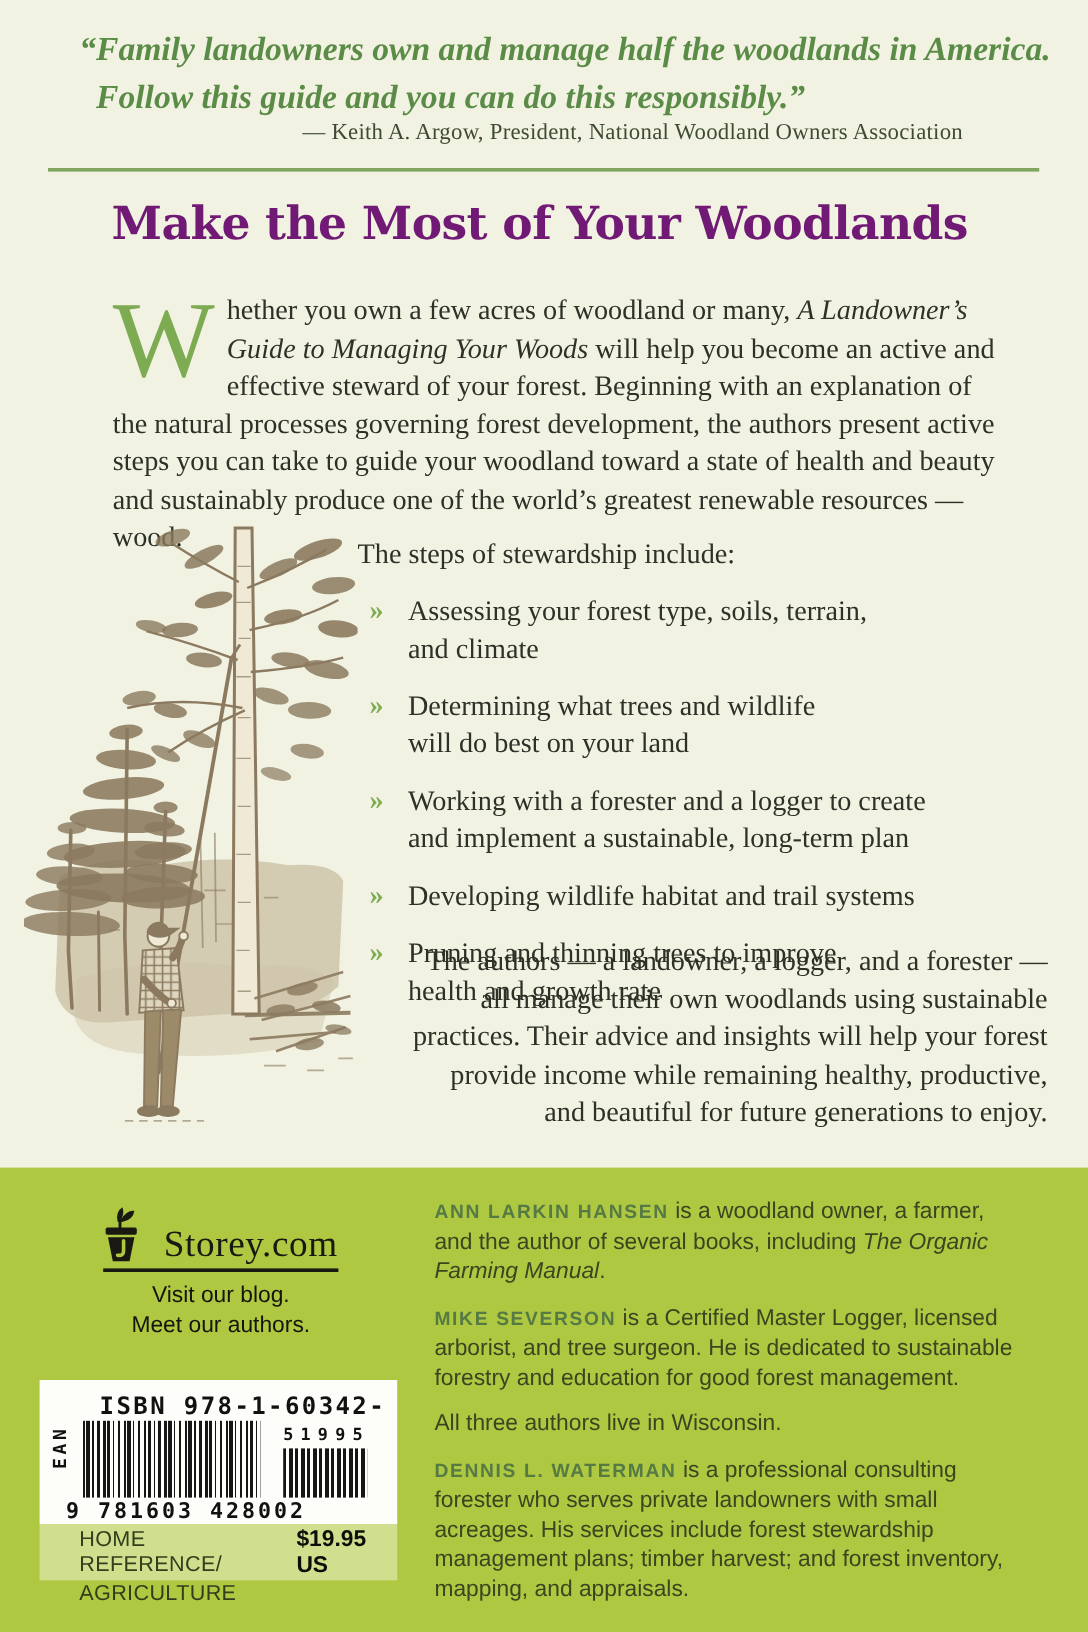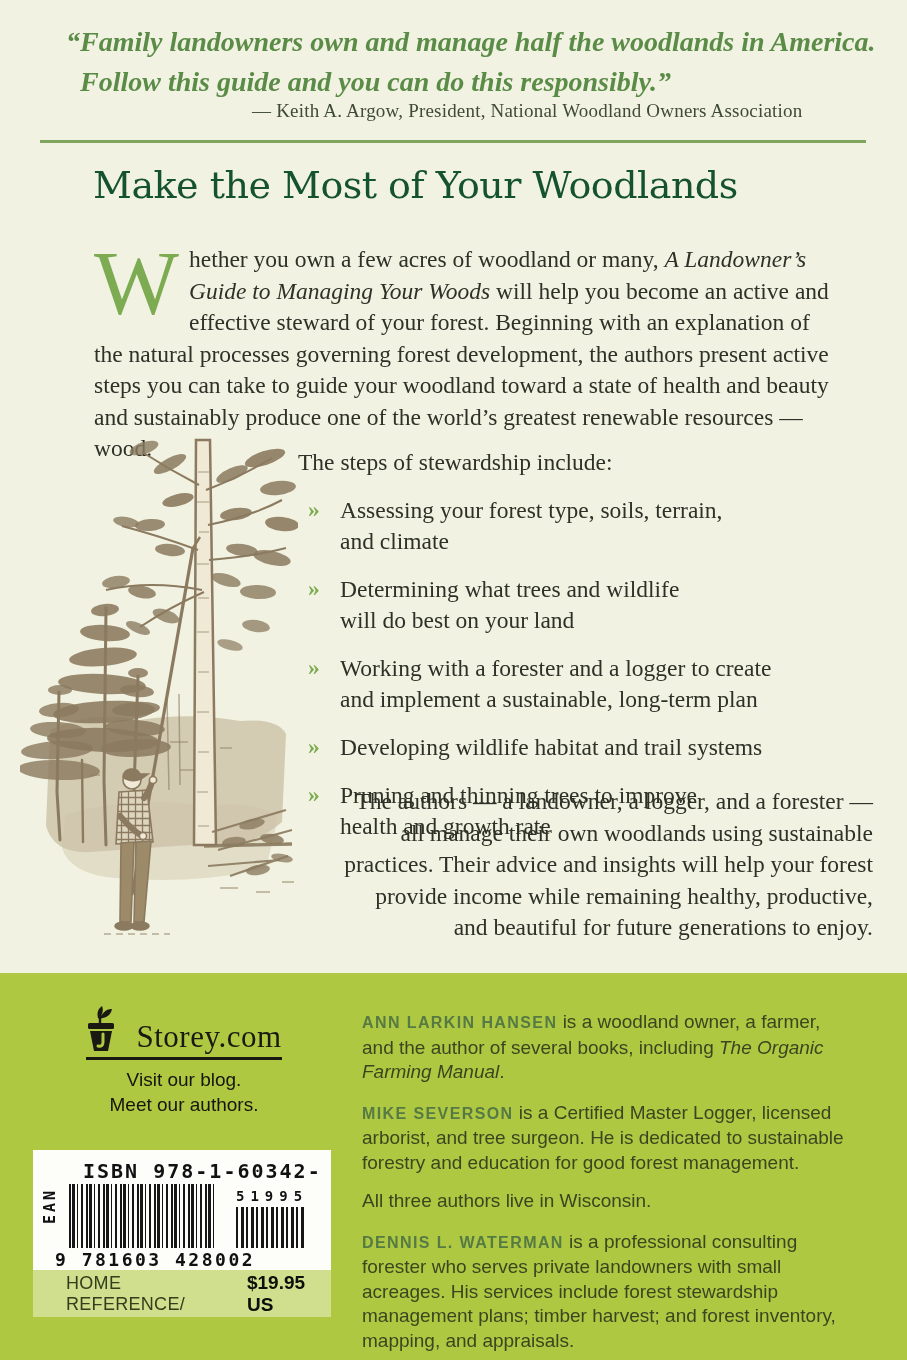--- a/index.html
+++ b/index.html
@@ -10,22 +10,22 @@
 
   
   .quote{left:66px;top:22px;width:812px;font-style:italic;font-weight:bold;
          font-size:28px;line-height:40px;color:#5b8c47;}
   .quote .qline{display:block;}
   .quote .qline2{padding-left:14px;}
   .attr{left:252px;top:100px;font-size:19px;color:#3f4a35;letter-spacing:0.2px;}
   .rule{left:40px;top:140px;width:826px;height:3px;background:#7fa55f;}
 
   
-  .title{left:93px;top:163px;font-family:"DejaVu Serif",serif;font-weight:normal;
-         font-size:38px;letter-spacing:-0.5px;color:#14532d;}
+  .title{left:93px;top:163px;font-family:"DejaVu Serif",serif;font-weight:bold;
+         font-size:38px;letter-spacing:-0.5px;color:#701a75;}
   .intro{left:94px;top:244px;width:740px;font-size:23.5px;line-height:31.5px;color:#2d3127;}
   .dropcap{float:left;font-size:90px;line-height:68px;color:#7cab51;margin:6px 10px 0 0;}
   .intro i{font-style:italic;}
 
   
   .steps{left:296px;top:447px;width:575px;font-size:23.5px;line-height:31px;color:#2d3127;}
   .steps-heading{margin:0 0 17px 2px;}
   .step{position:relative;padding-left:44px;margin-bottom:17px;}
   .step-bullet{position:absolute;left:12px;top:-1px;color:#7cab51;font-weight:bold;}
   .step-line{display:block;}
@@ -70,21 +70,21 @@
          font-family:"Liberation Sans",sans-serif;}
   .price-inner{padding:2px 0 0 33px;}
   .price-line1{display:flex;align-items:baseline;gap:13px;}
   .price-cat{font-size:18px;color:#323e1c;letter-spacing:0.3px;}
   .price-val{font-size:19px;font-weight:bold;color:#0d0d09;}
   .price-cat2{font-size:18px;color:#323e1c;margin-top:1px;}
 
   
   .bios{left:362px;top:994px;width:494px;font-family:"Liberation Sans",sans-serif;
         font-size:19px;line-height:24.5px;color:#3a4620;}
-  .bio{margin:16px 0 14px 0;}
+  .bio{margin:4px 0 14px 0;}
   .bio-name{font-weight:bold;font-size:16px;letter-spacing:1.4px;color:#567a44;}
   .bio i{font-style:italic;}
   .bios-footer{margin-top:2px;}
 </style>
 </head>
 <body>
 
 <div class="page">
 
   <div class="abs attr">— Keith A. Argow, President, National Woodland Owners Association</div>
@@ -292,20 +292,21 @@
     <span class="bc-addon-label">51995</span>
     <div class="bc-addon-bars"></div>
   </div>
 
   <div class="abs price">
     <div class="price-inner">
       <div class="price-line1">
         <span class="price-cat">HOME REFERENCE/</span>
         <span class="price-val">$19.95 US</span>
       </div>
+      <div class="price-cat2 price-cat">AGRICULTURE</div>
     </div>
   </div>
 
   <div class="abs bios">
     <p class="bio"><span class="bio-name">ANN LARKIN HANSEN</span><span><span> is a woodland owner, a farmer, and the author of several books, including </span><i>The Organic Farming Manual</i><span>.</span></span></p>
     <p class="bio"><span class="bio-name">MIKE SEVERSON</span><span><span> is a Certified Master Logger, licensed arborist, and tree surgeon. He is dedicated to sustainable forestry and education for good forest management.</span></span></p>
     <p class="bio bios-footer">All three authors live in Wisconsin.</p>
     <p class="bio"><span class="bio-name">DENNIS L. WATERMAN</span><span><span> is a professional consulting forester who serves private landowners with small acreages. His services include forest stewardship management plans; timber harvest; and forest inventory, mapping, and appraisals.</span></span></p>
   </div>
 

